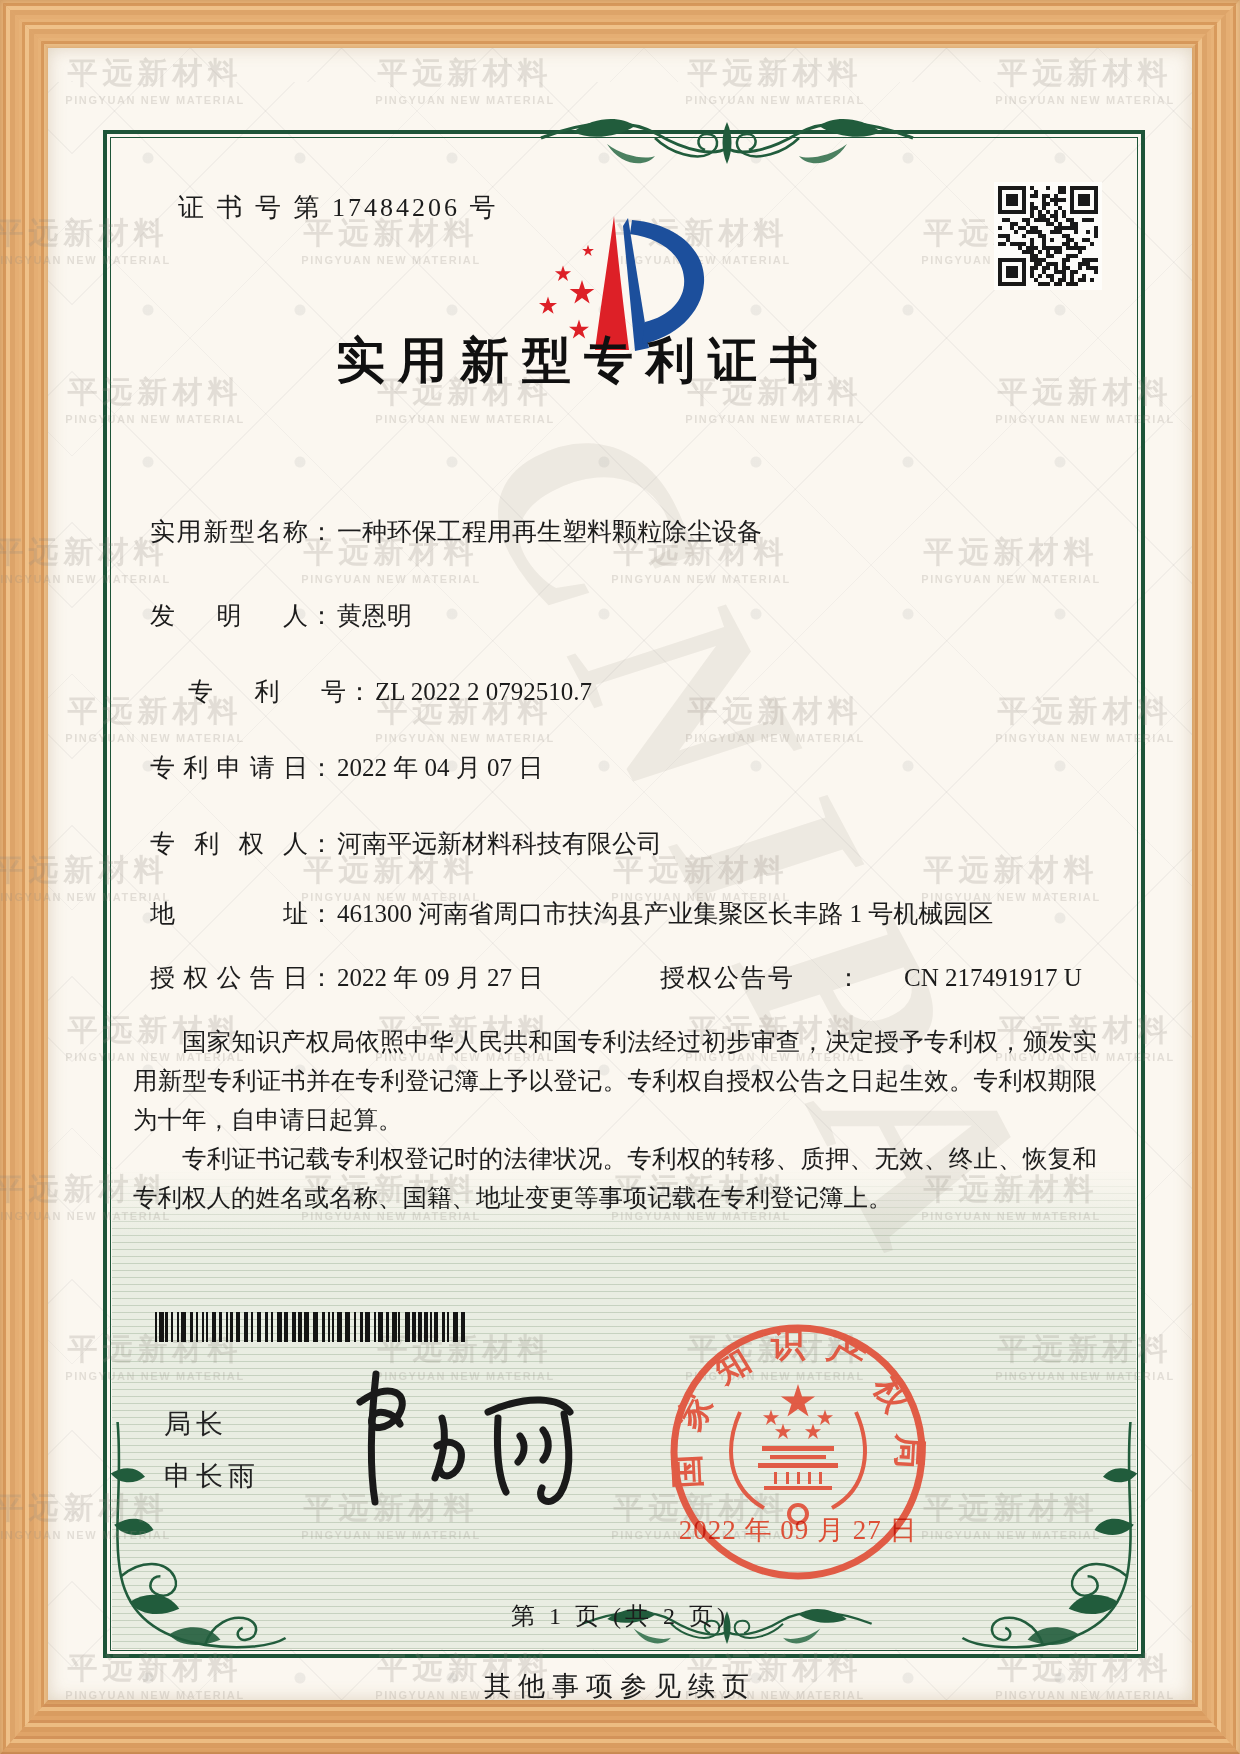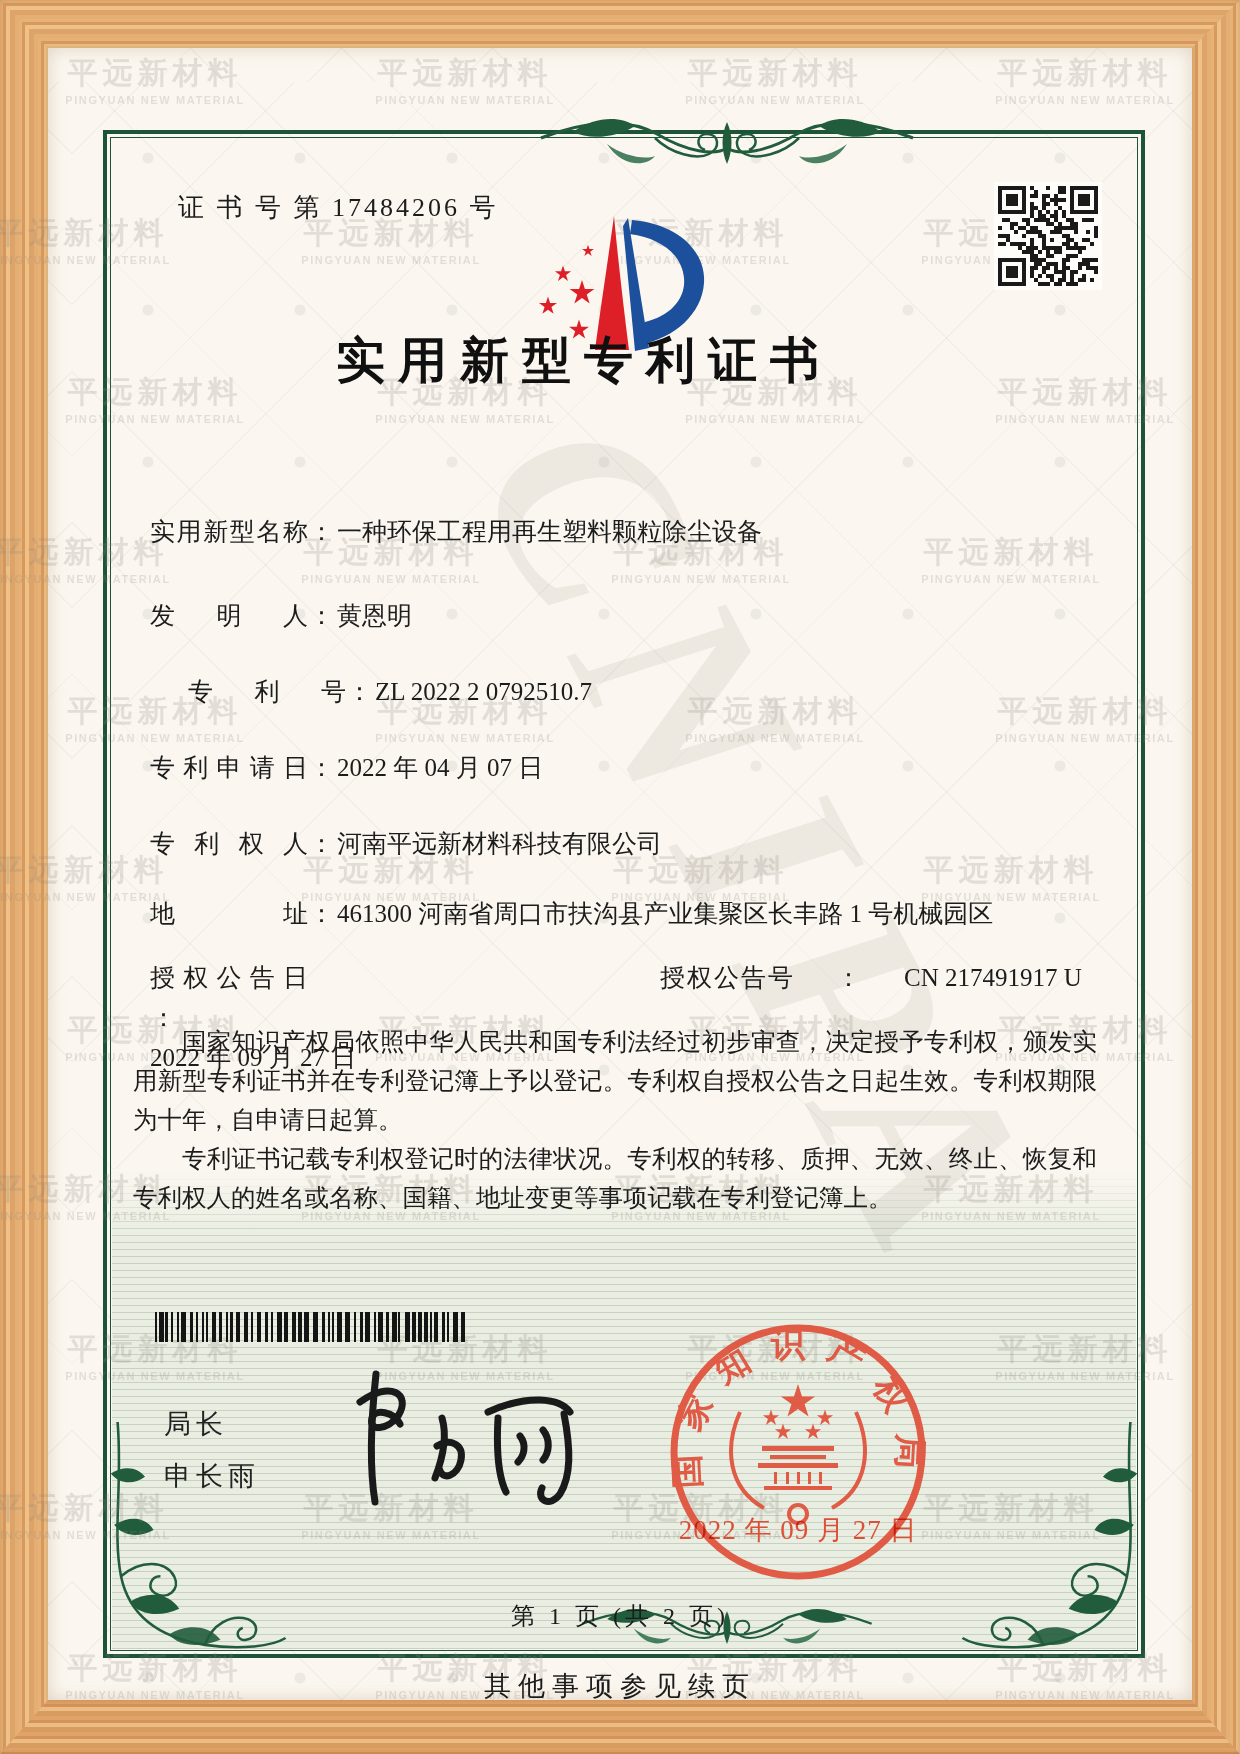--- a/index.html
+++ b/index.html
@@ -70,21 +70,21 @@
   .qr{position:absolute;left:994px;top:182px;width:108px;height:108px;}
   .title{position:absolute;left:0;width:1168px;top:328px;text-align:center;
     font-size:49px;font-weight:bold;letter-spacing:13px;color:#101010;}
   .field-row{position:absolute;left:150px;display:flex;align-items:flex-start;
     font-size:25px;line-height:40px;}
   .f-label{display:inline-block;width:158px;text-align:justify;text-align-last:justify;}
   .f-colon{margin:0 3px 0 1px;}
   .f-value{max-width:705px;}
   .row-0{top:512px;} .row-1{top:596px;} .row-2{top:672px;margin-left:38px;} .row-3{top:748px;}
   .row-4{top:824px;} .row-5{top:894px;}
-  .grant-a{top:958px;flex-direction:column;} .grant-b{top:958px;left:660px;gap:40px;}
+  .grant-a{top:958px;} .grant-b{top:958px;left:660px;gap:40px;}
   .grant-b .f-label{width:auto;letter-spacing:2px;}
   .body-text{position:absolute;left:133px;top:1022px;width:964px;
     font-size:24.5px;line-height:39px;text-align:justify;}
   .body-text p{margin:0;text-indent:2em;}
   .barcode{position:absolute;left:155px;top:1312px;width:322px;height:30px;
     display:flex;align-items:stretch;}
   .barcode i{display:block;background:#141414;height:100%;}
   .signer{position:absolute;left:164px;font-family:"Liberation Sans","DejaVu Sans",sans-serif;
     font-size:27px;letter-spacing:5px;color:#222;}
   .signer-title{top:1406px;}

